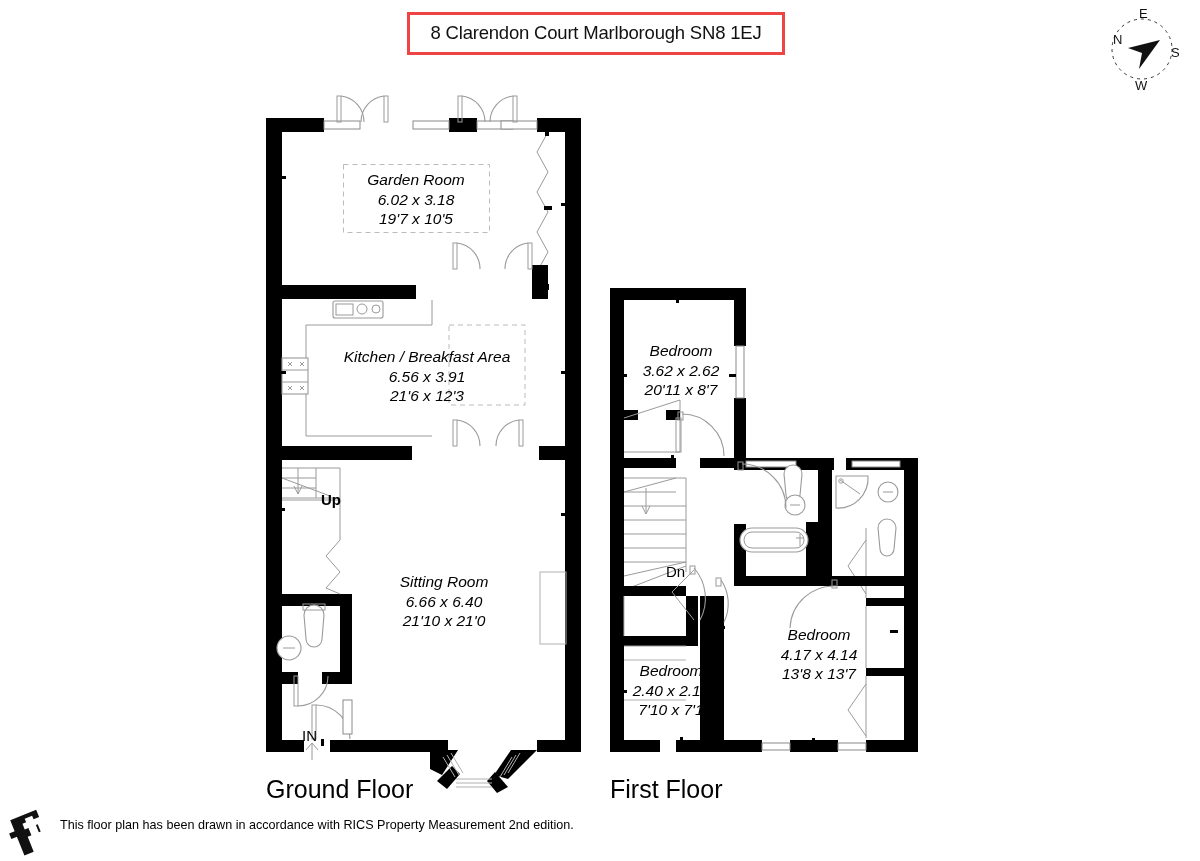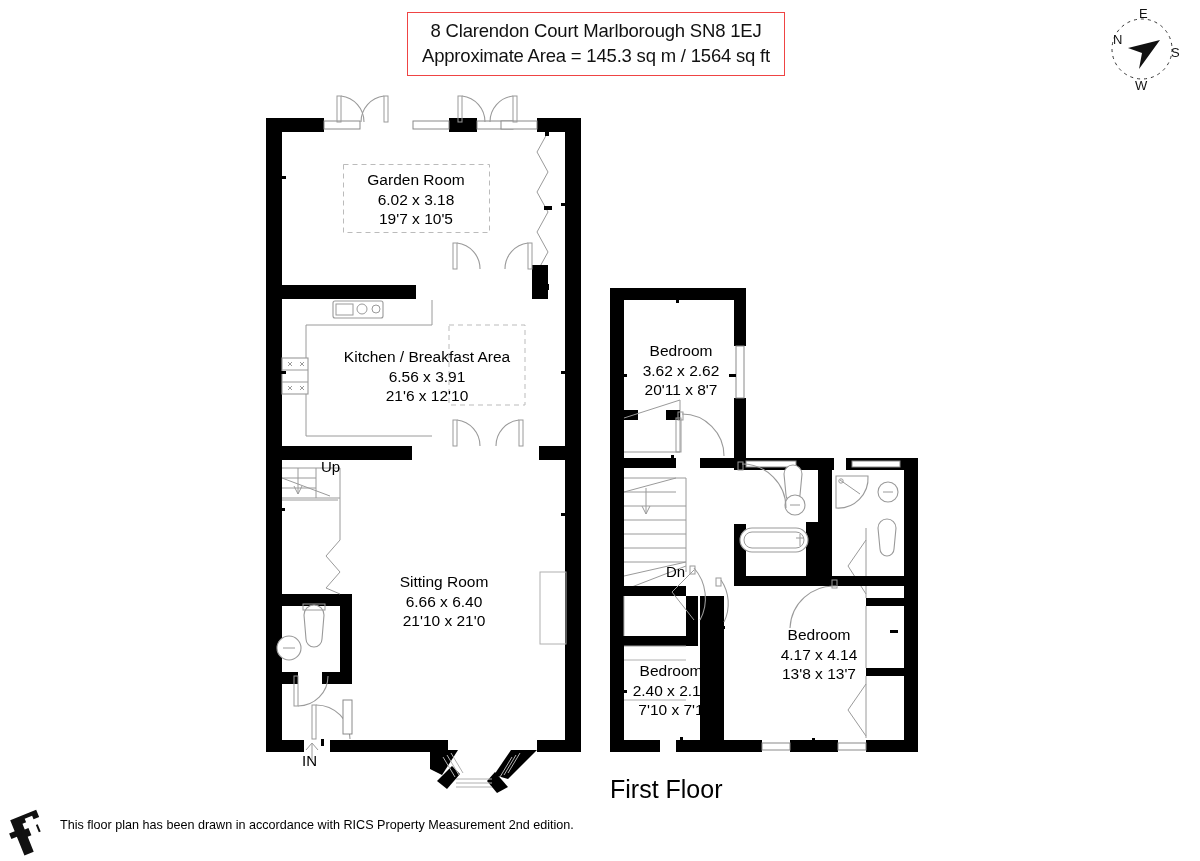--- a/index.html
+++ b/index.html
@@ -23,21 +23,21 @@
     left: 0;
     top: 0;
     width: 1200px;
     height: 861px;
   }
   .title-box {
     position: absolute;
     left: 407px;
     top: 12px;
     width: 378px;
-    border: 1px solid #ef4444;
+    border: 3px solid #ef4444;
     background: #ffffff;
     text-align: center;
     padding: 5px 0 7px 0;
     box-sizing: border-box;
   }
   .title-line {
     font-size: 18.5px;
     line-height: 25px;
     letter-spacing: -0.2px;
     color: #111111;
@@ -76,20 +76,21 @@
     width: 100px;
     height: 95px;
   }
   .room-label {
     position: absolute;
     text-align: center;
     white-space: nowrap;
     font-size: 15.5px;
     line-height: 19.5px;
     color: #000000;
+    font-style: italic;
   }
   .room-label .rl-name { display: block; }
   .room-label .rl-m { display: block; }
   .room-label .rl-ft { display: block; }
 
   .mini-label {
     position: absolute;
     font-size: 15px;
     color: #000000;
     white-space: nowrap;
@@ -356,21 +357,20 @@
       <rect class="wall" x="680" y="737" width="3" height="7"></rect>
       <rect class="wall" x="812" y="738" width="3" height="7"></rect>
       <rect class="wall" x="718" y="626" width="7" height="3"></rect>
       <rect class="wall" x="786" y="578" width="3" height="7"></rect>
       <rect class="wall" x="866" y="578" width="3" height="7"></rect>
     </g>
   </svg>
 
   <div class="title-box">
     <div class="title-line">8 Clarendon Court Marlborough SN8 1EJ</div>
-    <div class="title-line">Approximate Area = 145.3 sq m / 1564 sq ft</div>
   </div>
 
   <svg id="compass" viewBox="0 0 100 95">
     <circle cx="50" cy="47" r="30" fill="none" stroke="#333" stroke-width="1" stroke-dasharray="3 4"></circle>
     <polygon points="68,38 36,46 50,51 47,67" fill="#111"></polygon>
     <text x="21" y="42" font-family="Liberation Sans, sans-serif" font-size="13" fill="#111">N</text>
     <text x="47" y="16" font-family="Liberation Sans, sans-serif" font-size="13" fill="#111">E</text>
     <text x="79" y="55" font-family="Liberation Sans, sans-serif" font-size="13" fill="#111">S</text>
     <text x="43" y="88" font-family="Liberation Sans, sans-serif" font-size="13" fill="#111">W</text>
   </svg>
@@ -381,31 +381,31 @@
     <span class="rl-ft">19'7 x 10'5</span>
   </div>
 
   <svg style="position:absolute;left:343px;top:164px;width:148px;height:70px;">
     <rect x="0.5" y="0.5" width="146" height="68" fill="none" stroke="#bbb" stroke-width="1" stroke-dasharray="5 4"></rect>
   </svg>
 
   <div class="room-label" style="left:326px; top:347px; width:202px;">
     <span class="rl-name">Kitchen / Breakfast Area</span>
     <span class="rl-m">6.56 x 3.91</span>
-    <span class="rl-ft">21'6 x 12'10</span>
+    <span class="rl-ft">21'6 x 12'3</span>
   </div>
 
   <div class="room-label" style="left:371px; top:572px; width:146px;">
     <span class="rl-name">Sitting Room</span>
     <span class="rl-m">6.66 x 6.40</span>
     <span class="rl-ft">21'10 x 21'0</span>
   </div>
 
-  <div class="mini-label" style="left:321px; top:458px;">Up</div>
-  <div class="mini-label" style="left:302px; top:752px;">IN</div>
+  <div class="mini-label" style="left:321px; top:491px;font-weight:bold;">Up</div>
+  <div class="mini-label" style="left:302px; top:727px;">IN</div>
 
   <div class="room-label" style="left:617px; top:341px; width:128px;">
     <span class="rl-name">Bedroom</span>
     <span class="rl-m">3.62 x 2.62</span>
     <span class="rl-ft">20'11 x 8'7</span>
   </div>
 
   <div class="room-label" style="left:755px; top:625px; width:128px;">
     <span class="rl-name">Bedroom</span>
     <span class="rl-m">4.17 x 4.14</span>
@@ -413,20 +413,21 @@
   </div>
 
   <div class="room-label" style="left:615px; top:661px; width:112px;">
     <span class="rl-name">Bedroom</span>
     <span class="rl-m">2.40 x 2.15</span>
     <span class="rl-ft">7'10 x 7'1</span>
   </div>
 
   <div class="mini-label" style="left:666px; top:563px;">Dn</div>
 
+  <div class="floor-label" id="ground-floor-label">Ground Floor</div>
   <div class="floor-label" id="first-floor-label">First Floor</div>
 
   <svg id="brand-logo" viewBox="0 0 50 52">
     <g transform="rotate(-22 25 26)">
       <path d="M12 8 L40 8 L40 16 L22 16 L22 22 L36 22 L36 30 L22 30 L22 46 L12 46 Z" fill="#111"></path>
       <path d="M26 12 L34 12 L34 40 L26 40 Z" fill="#fff"></path>
       <path d="M6 20 L18 20 L18 26 L6 26 Z" fill="#111"></path>
     </g>
   </svg>
   <div class="footer-text" id="footer-line-1">This floor plan has been drawn in accordance with RICS Property Measurement 2nd edition.</div>

